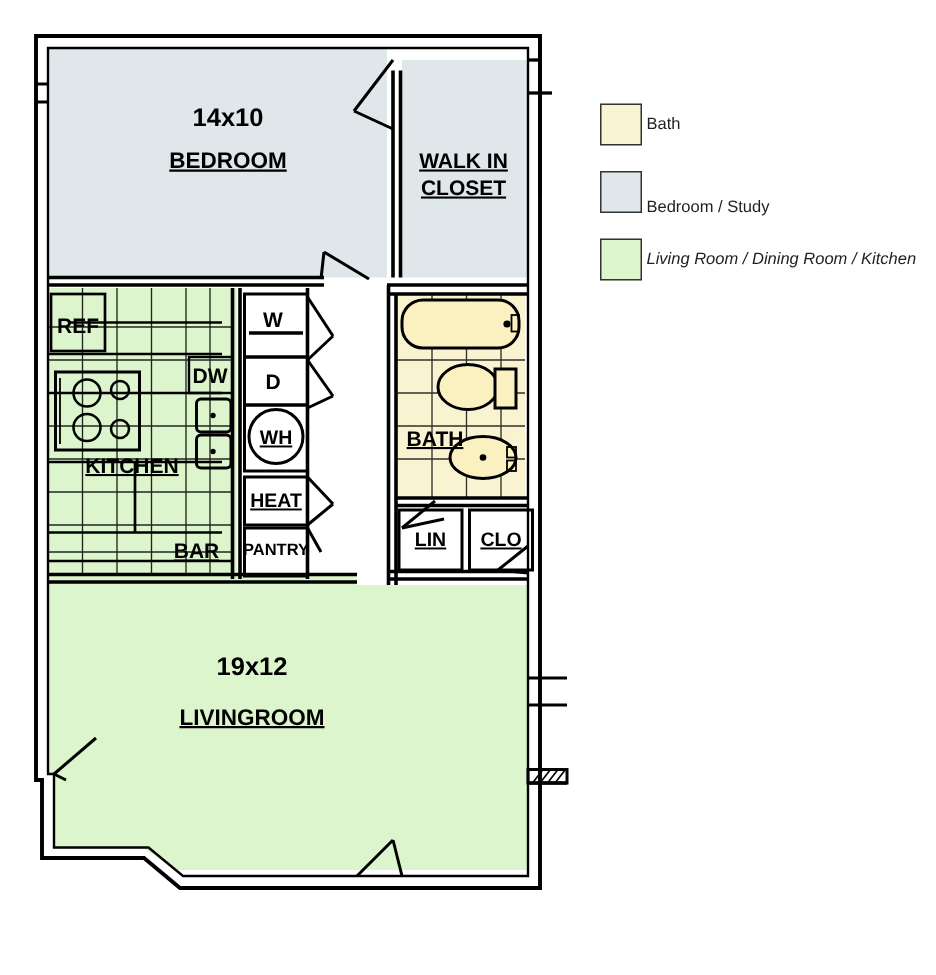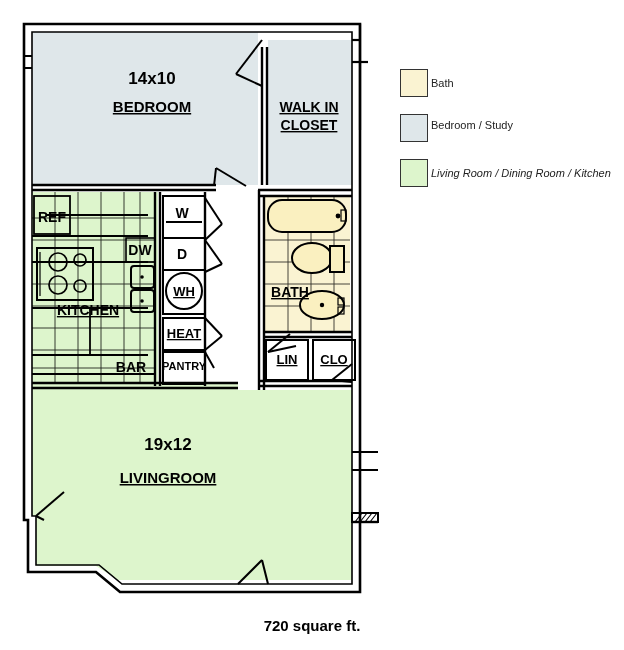--- a/index.html
+++ b/index.html
@@ -241,20 +241,19 @@
 
     <text class="lbl" x="168" y="450" font-size="17" text-anchor="middle">19x12</text>
     <text class="lbl" x="168" y="483" font-size="15" text-anchor="middle" text-decoration="underline">LIVINGROOM</text>
   </svg>
 
   <div>
     <div class="legend-swatch" style="left:400px;top:69px;width:26px;height:26px;background:#faf3d2;"></div>
     <div class="legend-text" style="left:431px;top:77px;">Bath</div>
 
     <div class="legend-swatch" style="left:400px;top:114px;width:26px;height:26px;background:#dfe7ea;"></div>
-    <div class="legend-text" style="left:431px;top:119px;">Bedroom / Study</div>
+    <div class="legend-text" style="left:431px;top:132px;">Bedroom / Study</div>
 
     <div class="legend-swatch" style="left:400px;top:159px;width:26px;height:26px;background:#ddf5cc;"></div>
     <div class="legend-text" style="left:431px;top:167px;font-style:italic;">Living Room / Dining Room / Kitchen</div>
   </div>
 
-  <div class="caption" style="left:0;top:617px;">720 square ft.</div>
 </div>
 
 </body></html>

